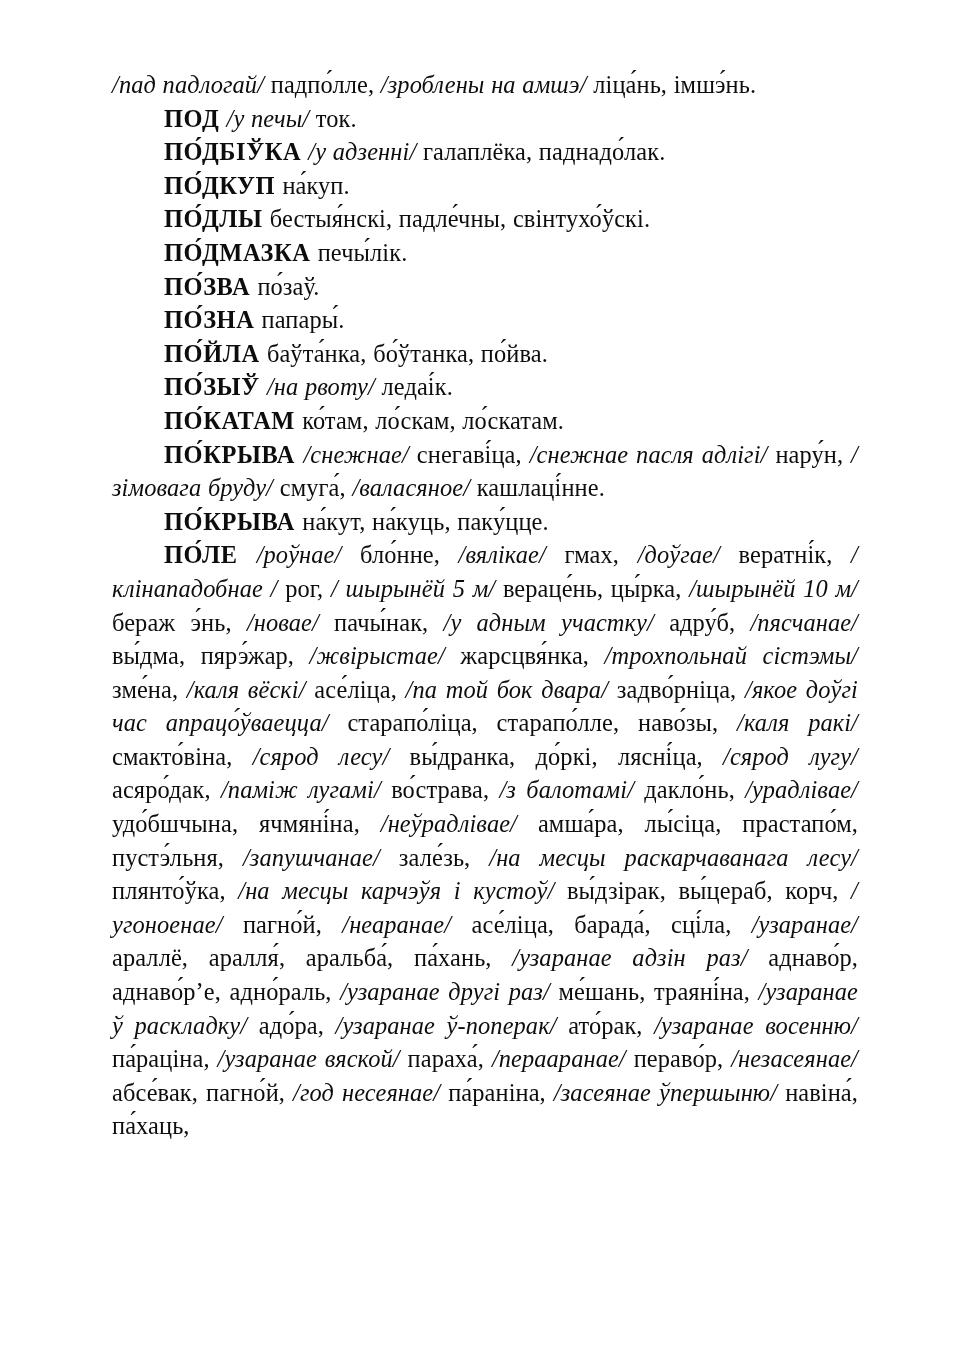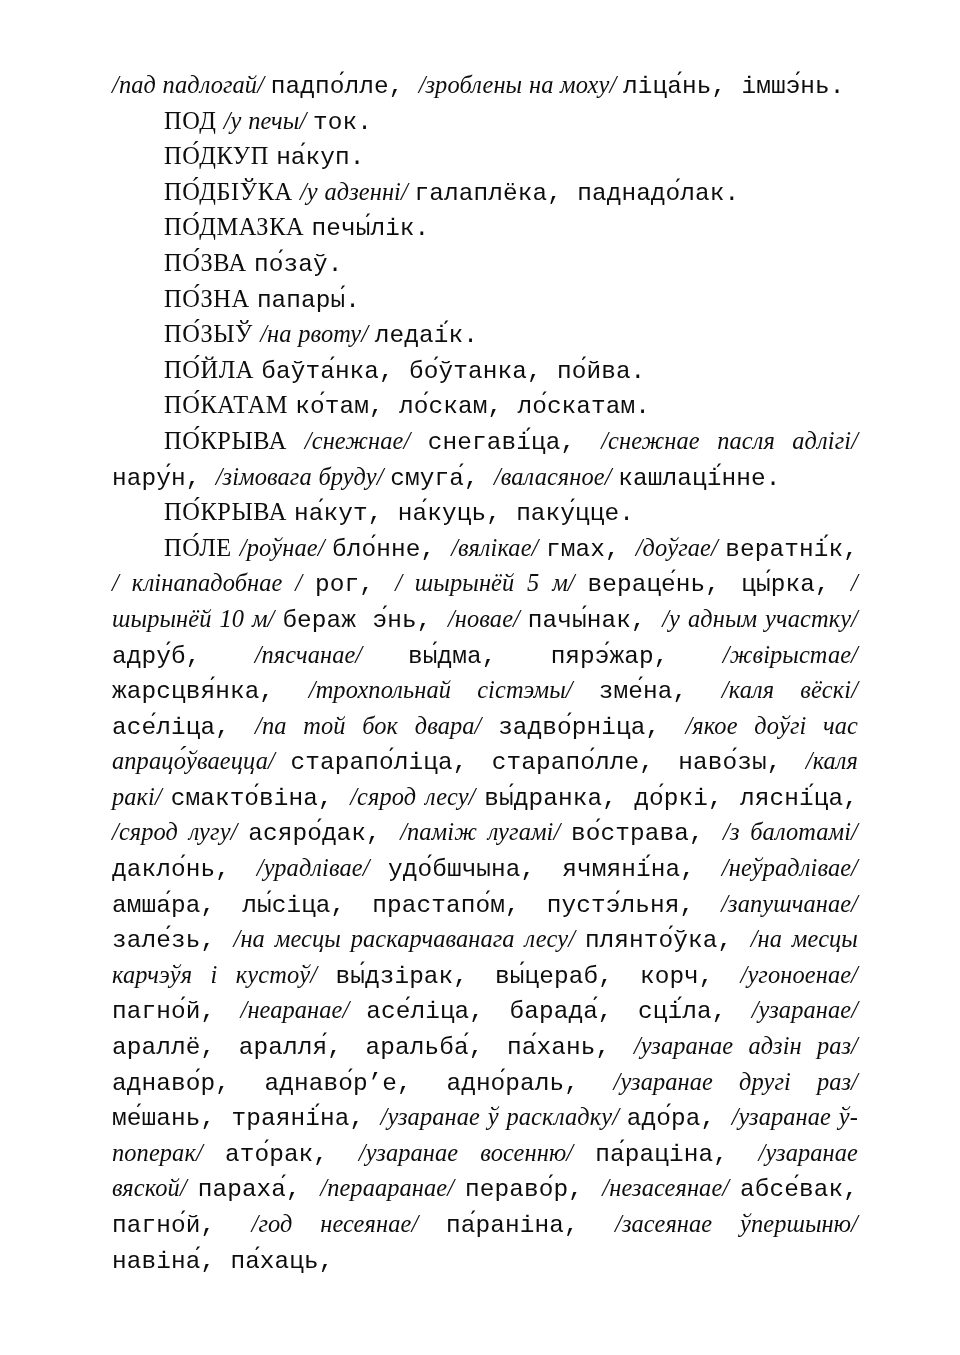--- a/index.html
+++ b/index.html
@@ -40,47 +40,47 @@
   .entry.cont {
     text-indent: 0;
   }
   .entry.head {
     text-indent: 52px;
   }
   .seg {
     white-space: normal;
   }
   .hw {
-    font-weight: 400;
+    font-weight: 700;
     letter-spacing: 0.6px;
   }
   .gloss {
     font-style: italic;
     margin-top: 12px;
   }
   .syn {
     font-style: normal;
-    font-family: Liberation Mono, monospace;
   }
   
   .entry { text-align: justify; }
   .entry > .seg:last-child { }
 </style>
 </head>
 <body>
 
 <div id="page">
   <div id="entries">
-      <p class="entry cont"><span class="seg gloss">/пад падлогай/ </span><span class="seg syn">падпо́лле, </span><span class="seg gloss">/зроблены на моху/ </span><span class="seg syn">ліца́нь, імшэ́нь.</span></p>
+      <p class="entry cont"><span class="seg gloss">/пад падлогай/ </span><span class="seg syn">падпо́лле, </span><span class="seg gloss">/зроблены на амшэ/ </span><span class="seg syn">ліца́нь, імшэ́нь.</span></p>
       <p class="entry head"><span class="seg hw">ПОД </span><span class="seg gloss">/у печы/ </span><span class="seg syn">ток.</span></p>
+      <p class="entry head"><span class="seg hw">ПО́ДБІЎКА </span><span class="seg gloss">/у адзенні/ </span><span class="seg syn">галаплёка, паднадо́лак.</span></p>
       <p class="entry head"><span class="seg hw">ПО́ДКУП </span><span class="seg syn">на́куп.</span></p>
-      <p class="entry head"><span class="seg hw">ПО́ДБІЎКА </span><span class="seg gloss">/у адзенні/ </span><span class="seg syn">галаплёка, паднадо́лак.</span></p>
+      <p class="entry head"><span class="seg hw">ПО́ДЛЫ </span><span class="seg syn">бестыя́нскі, падле́чны, свінтухо́ўскі.</span></p>
       <p class="entry head"><span class="seg hw">ПО́ДМАЗКА </span><span class="seg syn">печы́лік.</span></p>
       <p class="entry head"><span class="seg hw">ПО́ЗВА </span><span class="seg syn">по́заў.</span></p>
       <p class="entry head"><span class="seg hw">ПО́ЗНА </span><span class="seg syn">папары́.</span></p>
+      <p class="entry head"><span class="seg hw">ПО́ЙЛА </span><span class="seg syn">баўта́нка, бо́ўтанка, по́йва.</span></p>
       <p class="entry head"><span class="seg hw">ПО́ЗЫЎ </span><span class="seg gloss">/на рвоту/ </span><span class="seg syn">ледаі́к.</span></p>
-      <p class="entry head"><span class="seg hw">ПО́ЙЛА </span><span class="seg syn">баўта́нка, бо́ўтанка, по́йва.</span></p>
       <p class="entry head"><span class="seg hw">ПО́КАТАМ </span><span class="seg syn">ко́там, ло́скам, ло́скатам.</span></p>
       <p class="entry head"><span class="seg hw">ПО́КРЫВА </span><span class="seg gloss">/снежнае/ </span><span class="seg syn">снегаві́ца, </span><span class="seg gloss">/снежнае пасля адлігі/ </span><span class="seg syn">нару́н, </span><span class="seg gloss">/зімовага бруду/ </span><span class="seg syn">смуга́, </span><span class="seg gloss">/валасяное/ </span><span class="seg syn">кашлаці́нне.</span></p>
       <p class="entry head"><span class="seg hw">ПО́КРЫВА </span><span class="seg syn">на́кут, на́куць, паку́цце.</span></p>
       <p class="entry head"><span class="seg hw">ПО́ЛЕ </span><span class="seg gloss">/роўнае/ </span><span class="seg syn">бло́нне, </span><span class="seg gloss">/вялікае/ </span><span class="seg syn">гмах, </span><span class="seg gloss">/доўгае/ </span><span class="seg syn">вератні́к, </span><span class="seg gloss">/ клінападобнае / </span><span class="seg syn">рог, </span><span class="seg gloss">/ шырынёй 5 м/ </span><span class="seg syn">вераце́нь, цы́рка, </span><span class="seg gloss">/шырынёй 10 м/ </span><span class="seg syn">бераж э́нь, </span><span class="seg gloss">/новае/ </span><span class="seg syn">пачы́нак, </span><span class="seg gloss">/у адным участку/ </span><span class="seg syn">адру́б, </span><span class="seg gloss">/пясчанае/ </span><span class="seg syn">вы́дма, пярэ́жар, </span><span class="seg gloss">/жвірыстае/ </span><span class="seg syn">жарсцвя́нка, </span><span class="seg gloss">/трохпольнай сістэмы/ </span><span class="seg syn">зме́на, </span><span class="seg gloss">/каля вёскі/ </span><span class="seg syn">асе́ліца, </span><span class="seg gloss">/па той бок двара/ </span><span class="seg syn">задво́рніца, </span><span class="seg gloss">/якое доўгі час апрацо́ўваецца/ </span><span class="seg syn">старапо́ліца, старапо́лле, наво́зы, </span><span class="seg gloss">/каля ракі/ </span><span class="seg syn">смакто́віна, </span><span class="seg gloss">/сярод лесу/ </span><span class="seg syn">вы́дранка, до́ркі, лясні́ца, </span><span class="seg gloss">/сярод лугу/ </span><span class="seg syn">асяро́дак, </span><span class="seg gloss">/паміж лугамі/ </span><span class="seg syn">во́страва, </span><span class="seg gloss">/з балотамі/ </span><span class="seg syn">дакло́нь, </span><span class="seg gloss">/урадлівае/ </span><span class="seg syn">удо́бшчына, ячмяні́на, </span><span class="seg gloss">/неўрадлівае/ </span><span class="seg syn">амша́ра, лы́сіца, прастапо́м, пустэ́льня, </span><span class="seg gloss">/запушчанае/ </span><span class="seg syn">зале́зь, </span><span class="seg gloss">/на месцы раскарчаванага лесу/ </span><span class="seg syn">плянто́ўка, </span><span class="seg gloss">/на месцы карчэўя і кустоў/ </span><span class="seg syn">вы́дзірак, вы́цераб, корч, </span><span class="seg gloss">/угоноенае/ </span><span class="seg syn">пагно́й, </span><span class="seg gloss">/неаранае/ </span><span class="seg syn">асе́ліца, барада́, сці́ла, </span><span class="seg gloss">/узаранае/ </span><span class="seg syn">араллё, аралля́, аральба́, па́хань, </span><span class="seg gloss">/узаранае адзін раз/ </span><span class="seg syn">аднаво́р, аднаво́р’е, адно́раль, </span><span class="seg gloss">/узаранае другі раз/ </span><span class="seg syn">ме́шань, траяні́на, </span><span class="seg gloss">/узаранае ў раскладку/ </span><span class="seg syn">адо́ра, </span><span class="seg gloss">/узаранае ў-поперак/ </span><span class="seg syn">ато́рак, </span><span class="seg gloss">/узаранае восенню/ </span><span class="seg syn">па́раціна, </span><span class="seg gloss">/узаранае вяской/ </span><span class="seg syn">параха́, </span><span class="seg gloss">/перааранае/ </span><span class="seg syn">пераво́р, </span><span class="seg gloss">/незасеянае/ </span><span class="seg syn">абсе́вак, пагно́й, </span><span class="seg gloss">/год несеянае/ </span><span class="seg syn">па́раніна, </span><span class="seg gloss">/засеянае ўпершыню/ </span><span class="seg syn">навіна́, па́хаць,</span></p>
     </div>
 </div>
 
 </body></html>

